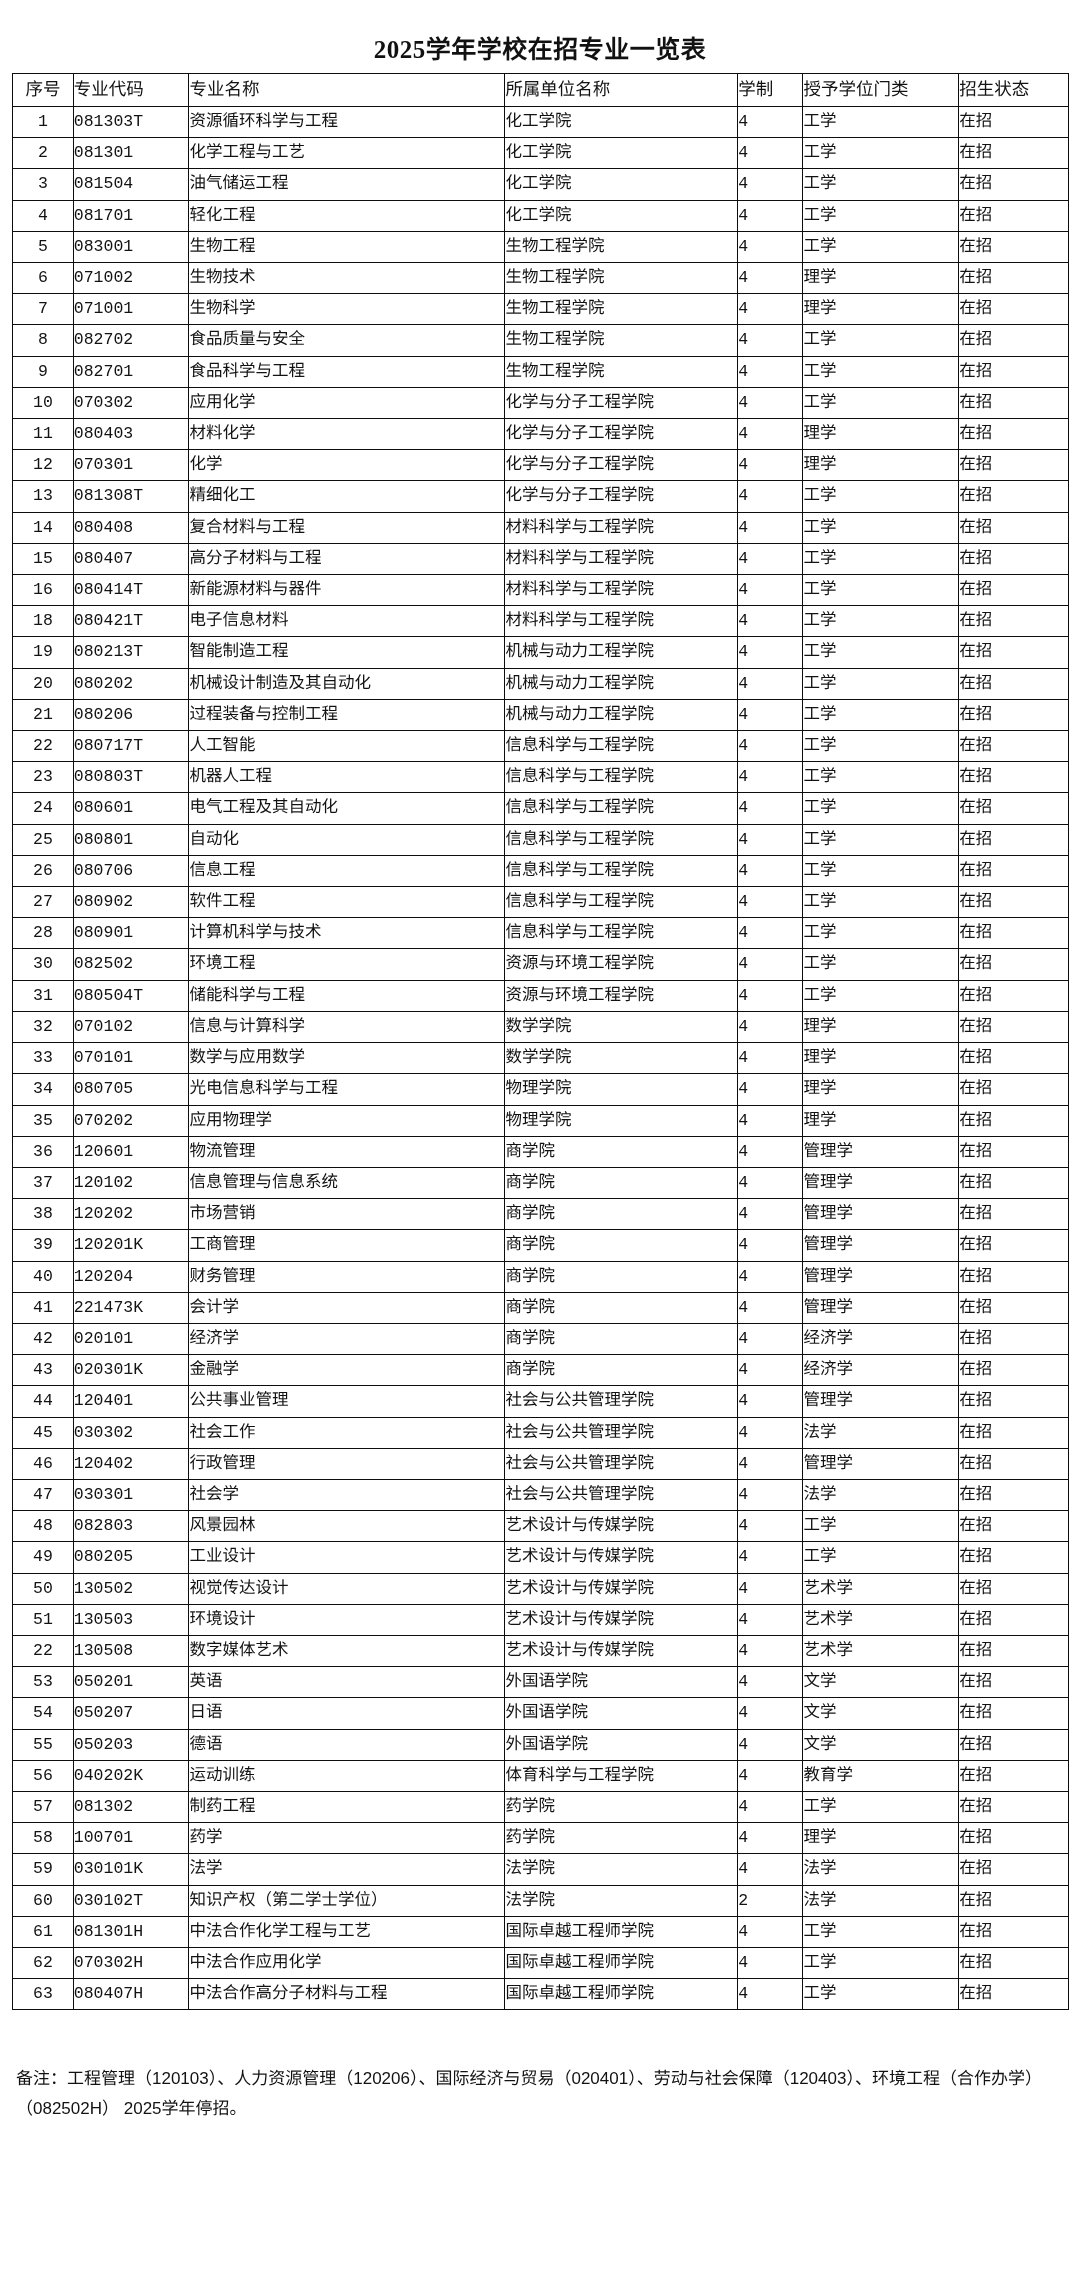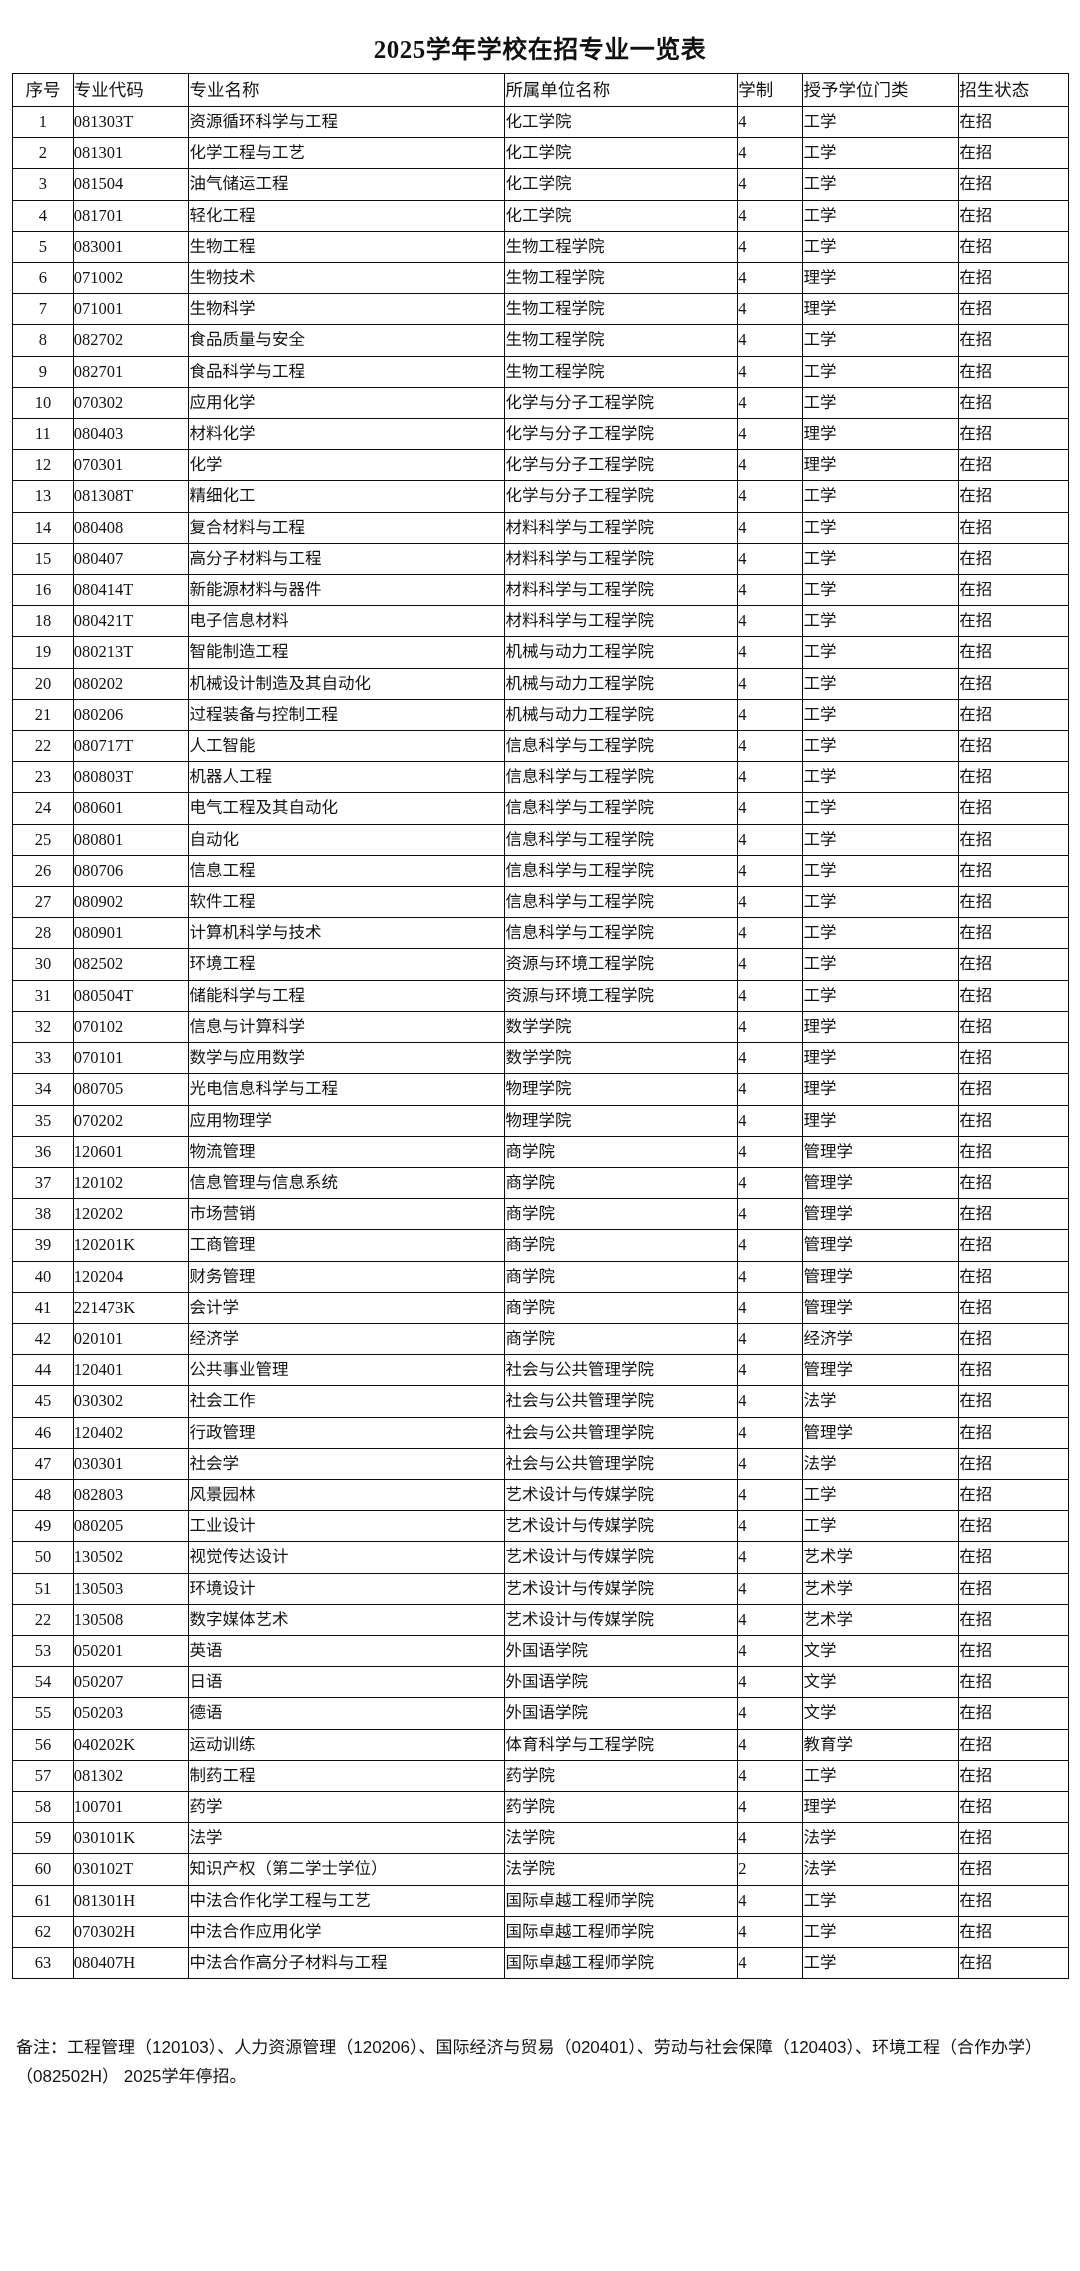--- a/index.html
+++ b/index.html
@@ -34,20 +34,21 @@
     margin-top: 20px;
   }
   .table-wrap {
     margin: 0 11px 0 12px;
   }
   table.majors {
     border-collapse: collapse;
     width: 1057px;
     table-layout: fixed;
     font-size: 16.5px;
+    font-family: Liberation Mono, monospace;
   }
   table.majors th,
   table.majors td {
     border: 1.6px solid #0d0d0d;
     padding: 0;
     height: 30.2px;
     line-height: 30.2px;
     vertical-align: middle;
     white-space: nowrap;
     overflow: hidden;
@@ -466,20 +467,29 @@
           <tr>
             <td class="ctr">42</td>
             <td class="lft">020101</td>
             <td class="lft">经济学</td>
             <td class="lft">商学院</td>
             <td class="lft">4</td>
             <td class="lft">经济学</td>
             <td class="lft">在招</td>
           </tr>
           <tr>
+            <td class="ctr">43</td>
+            <td class="lft">020301K</td>
+            <td class="lft">金融学</td>
+            <td class="lft">商学院</td>
+            <td class="lft">4</td>
+            <td class="lft">经济学</td>
+            <td class="lft">在招</td>
+          </tr>
+          <tr>
             <td class="ctr">44</td>
             <td class="lft">120401</td>
             <td class="lft">公共事业管理</td>
             <td class="lft">社会与公共管理学院</td>
             <td class="lft">4</td>
             <td class="lft">管理学</td>
             <td class="lft">在招</td>
           </tr>
           <tr>
             <td class="ctr">45</td>

